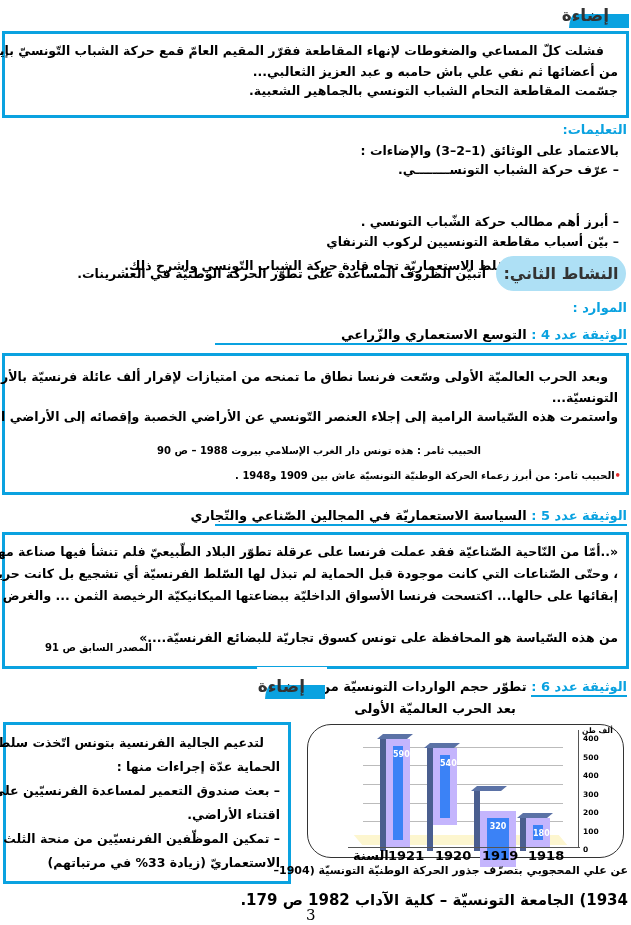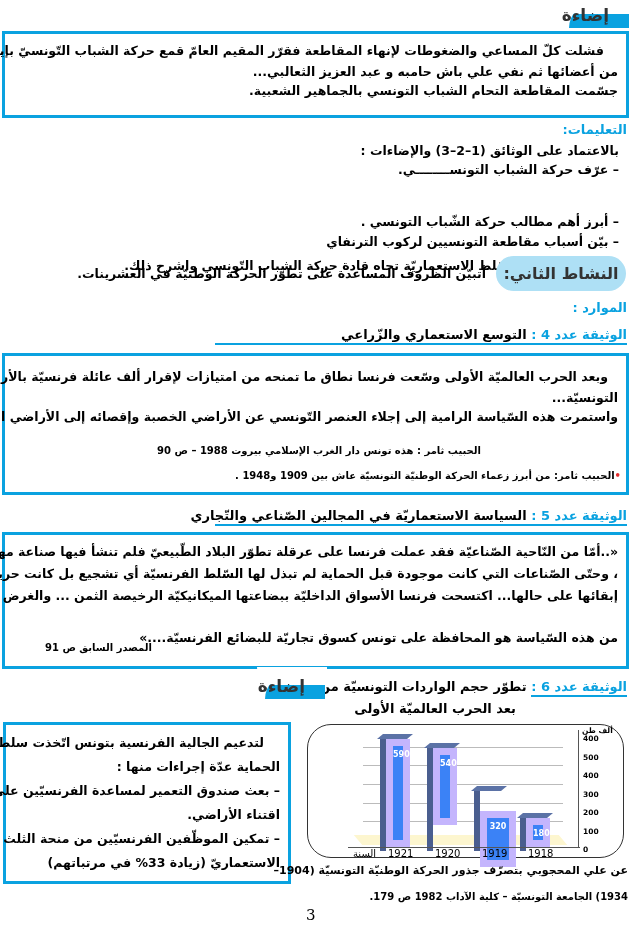--- a/index.html
+++ b/index.html
@@ -23,21 +23,21 @@
   .src { font-size:10px; font-weight:bold; white-space:nowrap; position:absolute; }
   .star { color:#e32b2b; }
   .chart { position:absolute; border:1px solid #333; background:#fff; }
   .bar3d { position:absolute; }
   .bar3d .front { position:absolute; background:#3b82f6; border:7px solid #c4b5fd; box-sizing:border-box; }
   .bar3d .side { position:absolute; background:#4a5e8f; }
   .bar3d .top { position:absolute; background:#5b72a6; }
   .bar3d .val { position:absolute; color:#fff; font-size:8px; font-weight:bold; width:100%; text-align:center; top:4px; direction:ltr; }
   .grid { position:absolute; height:1px; background:#bbb; }
   .tick { position:absolute; font-size:7.5px; font-weight:bold; direction:ltr; }
-  .xcat { position:absolute; font-size:10px; font-weight:normal; direction:ltr; }
+  .xcat { position:absolute; font-size:13px; font-weight:bold; direction:ltr; }
   .pagenum { position:absolute; font-family:"DejaVu Serif", serif; font-size:15px; direction:ltr; }
 </style>
 </head>
 <body>
 
 <div class="logo" style="right:2px; top:2px; width:130px;">
   <div class="wave"></div>
   <span class="lbl">إضاءة</span>
 </div>
 
@@ -167,15 +167,15 @@
 
   <div class="abs" style="left:40px; top:122px; width:232px; height:1px; background:#555;"></div>
   <div class="xcat" style="left:45px; top:123px;">السنة</div>
   <div class="xcat" style="left:80px; top:123px;">1921</div>
   <div class="xcat" style="left:127px; top:123px;">1920</div>
   <div class="xcat" style="left:174px; top:123px;">1919</div>
   <div class="xcat" style="left:220px; top:123px;">1918</div>
 </div>
 
 <div class="src" style="right:3px; top:864px; font-size:11px;">عن علي المحجوبي بتصرّف جذور الحركة الوطنيّة التونسيّة (1904–</div>
-<div class="src" style="right:3px; top:891px; font-size:10px;">1934) الجامعة التونسيّة – كلية الآداب 1982 ص 179.</div>
+<div class="src" style="right:3px; top:891px; font-size:15px;">1934) الجامعة التونسيّة – كلية الآداب 1982 ص 179.</div>
 
 <div class="pagenum" style="left:306px; top:906px;">3</div>
 
 </body></html>

